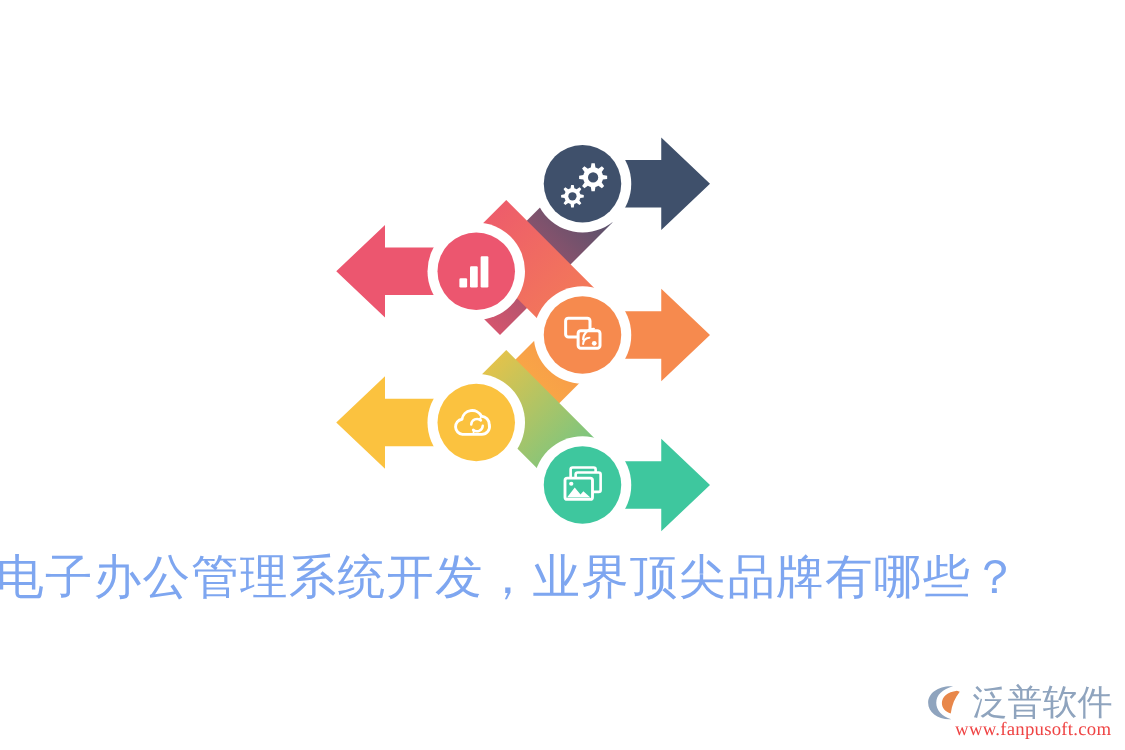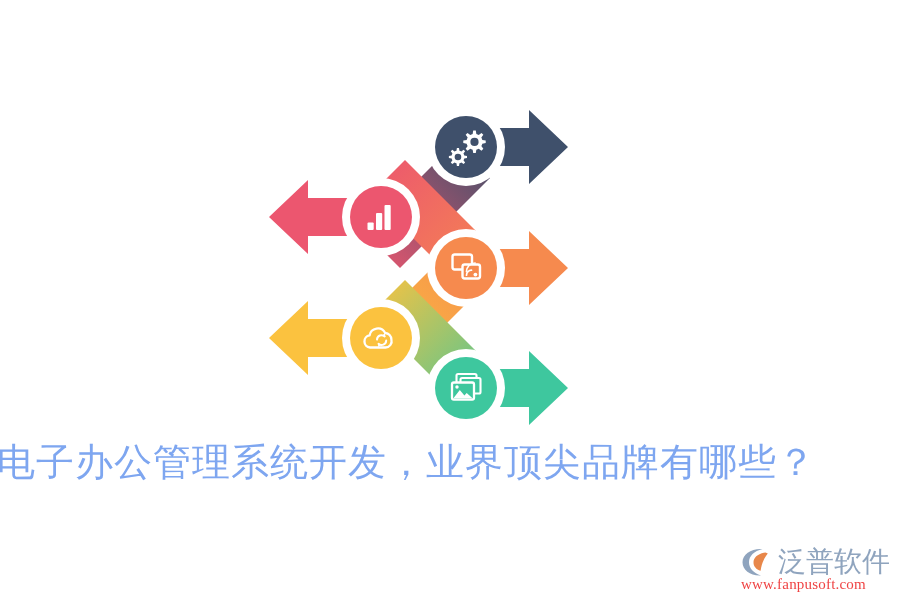--- a/index.html
+++ b/index.html
@@ -14,21 +14,21 @@
   #headline{
     position:absolute;left:0;top:432px;width:813px;height:60px;
     display:flex;align-items:center;justify-content:center;
     font-size:38px;line-height:1;letter-spacing:1px;
     color:#7EA6F0;white-space:nowrap;
     font-family:"Liberation Sans","DejaVu Sans",sans-serif;
   }
 
   #logo{
     position:absolute;right:10px;bottom:8px;
-    display:flex;flex-direction:column;align-items:flex-start;
+    display:flex;flex-direction:column;align-items:flex-end;
   }
   #logo-row{display:flex;align-items:center;gap:3px;}
   #logo-mark{width:34px;height:30px;flex:none;}
   #logo-name{
     font-size:28px;line-height:30px;color:#8FA4BE;letter-spacing:0px;
     font-family:"Liberation Sans","DejaVu Sans",sans-serif;
   }
   #logo-url{
     font-size:15px;line-height:16px;color:#ef4444;letter-spacing:.2px;
     margin-top:-1px;margin-right:1px;

